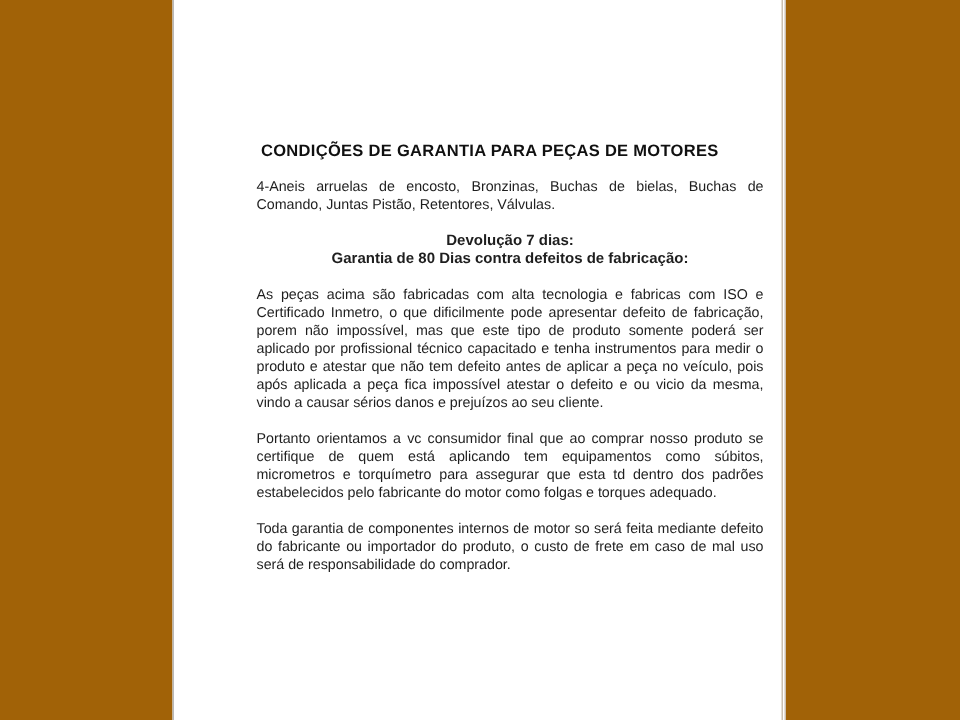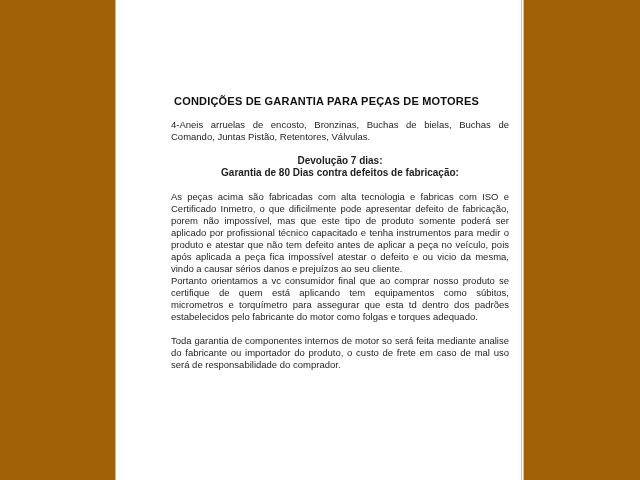--- a/index.html
+++ b/index.html
@@ -40,21 +40,21 @@
     color: #101010;
     letter-spacing: 0.2px;
     margin: 0 0 12px 3px;
     text-align: left;
   }
   .para {
     margin: 0 0 12px 0;
     text-align: justify;
   }
   .para.tight {
-    margin-bottom: 0;
+    margin-bottom: 12px;
   }
   .heading {
     font-size: 10px;
     font-weight: bold;
     margin: 0;
     text-align: center;
   }
   .heading.gap-after {
     margin-bottom: 12px;
   }
@@ -73,17 +73,17 @@
 
       <h2 class="heading">Devolução 7 dias:</h2>
 
 
       <h2 class="heading gap-after">Garantia de 80 Dias contra defeitos de fabricação:</h2>
 
       <p class="para tight">As peças acima são fabricadas com alta tecnologia e fabricas com ISO e Certificado Inmetro, o que dificilmente pode apresentar defeito de fabricação, porem não impossível, mas que este tipo de produto somente poderá ser aplicado por profissional técnico capacitado e tenha instrumentos para medir o produto e atestar que não tem defeito antes de aplicar a peça no veículo, pois após aplicada a peça fica impossível atestar o defeito e ou vicio da mesma, vindo a causar sérios danos e prejuízos ao seu cliente.</p>
 
       <p class="para">Portanto orientamos a vc consumidor final que ao comprar nosso produto se certifique de quem está aplicando tem equipamentos como súbitos, micrometros e torquímetro para assegurar que esta td dentro dos padrões estabelecidos pelo fabricante do motor como folgas e torques adequado.</p>
 
-      <p class="para">Toda garantia de componentes internos de motor so será feita mediante analise do fabricante ou importador do produto, o custo de frete em caso de mal uso será de responsabilidade do comprador.</p>
+      <p class="para">Toda garantia de componentes internos de motor so será feita mediante defeito do fabricante ou importador do produto, o custo de frete em caso de mal uso será de responsabilidade do comprador.</p>
 
     </div>
   </div>
 </div>
 
 </body></html>

